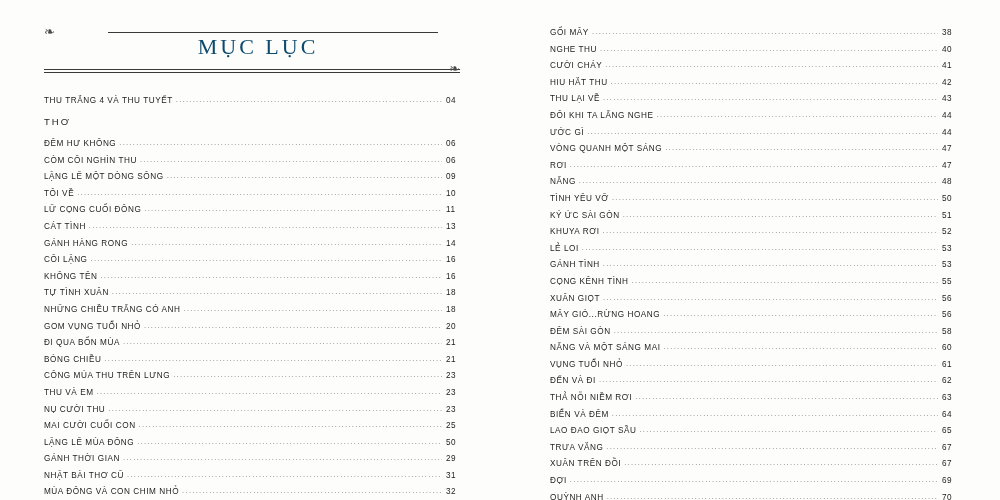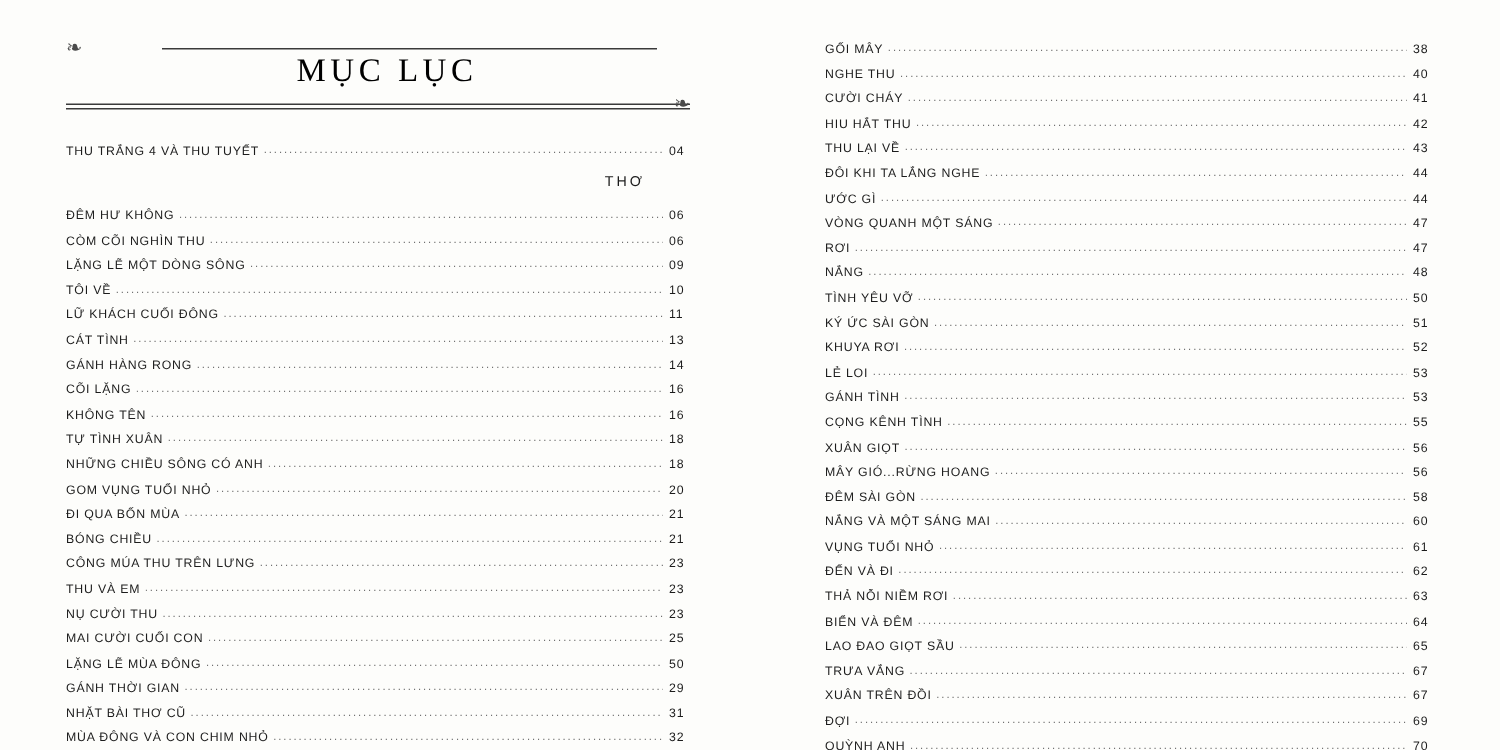--- a/index.html
+++ b/index.html
@@ -38,21 +38,21 @@
   
   .toc-header {
     position: relative;
     height: 58px;
   }
   .toc-title {
     text-align: center;
     font-family: "Liberation Serif", serif;
     font-size: 22px;
     letter-spacing: 3px;
-    color: #000000;
+    color: #0c4a6e;
     font-weight: 400;
     padding-top: 12px;
     padding-left: 12px;
   }
   .top-rule {
     position: absolute;
     left: 64px;
     right: 22px;
     top: 10px;
     height: 1px;
@@ -116,21 +116,21 @@
     letter-spacing: 1.3px;
     transform: translateY(-1px);
   }
   .entry .page-no {
     flex: 0 0 auto;
     padding-left: 4px;
     text-align: left;
     min-width: 14px;
   }
   .section-head {
-    text-align: right;
+    text-align: left;
     font-size: 9.5px;
     letter-spacing: 2px;
     color: #1c1c1c;
     margin: 11px 0 12px 0;
     padding-right: 30px;
   }
   .first-entry {
     margin-bottom: 2px;
   }
   .right-entries {
@@ -177,21 +177,21 @@
         <span class="label">LẶNG LẼ MỘT DÒNG SÔNG</span>
         <span class="dots">........................................................................................................................................................</span>
         <span class="page-no">09</span>
       </div>
       <div class="entry">
         <span class="label">TÔI VỀ</span>
         <span class="dots">........................................................................................................................................................</span>
         <span class="page-no">10</span>
       </div>
       <div class="entry">
-        <span class="label">LỮ KHÁCH CUỐI ĐÔNG</span>
+        <span class="label">LỮ CỌNG CUỐI ĐÔNG</span>
         <span class="dots">........................................................................................................................................................</span>
         <span class="page-no">11</span>
       </div>
       <div class="entry">
         <span class="label">CÁT TÌNH</span>
         <span class="dots">........................................................................................................................................................</span>
         <span class="page-no">13</span>
       </div>
       <div class="entry">
         <span class="label">GÁNH HÀNG RONG</span>
@@ -207,21 +207,21 @@
         <span class="label">KHÔNG TÊN</span>
         <span class="dots">........................................................................................................................................................</span>
         <span class="page-no">16</span>
       </div>
       <div class="entry">
         <span class="label">TỰ TÌNH XUÂN</span>
         <span class="dots">........................................................................................................................................................</span>
         <span class="page-no">18</span>
       </div>
       <div class="entry">
-        <span class="label">NHỮNG CHIỀU SÔNG CÓ ANH</span>
+        <span class="label">NHỮNG CHIỀU TRẮNG CÓ ANH</span>
         <span class="dots">........................................................................................................................................................</span>
         <span class="page-no">18</span>
       </div>
       <div class="entry">
         <span class="label">GOM VỤNG TUỔI NHỎ</span>
         <span class="dots">........................................................................................................................................................</span>
         <span class="page-no">20</span>
       </div>
       <div class="entry">
         <span class="label">ĐI QUA BỐN MÙA</span>

